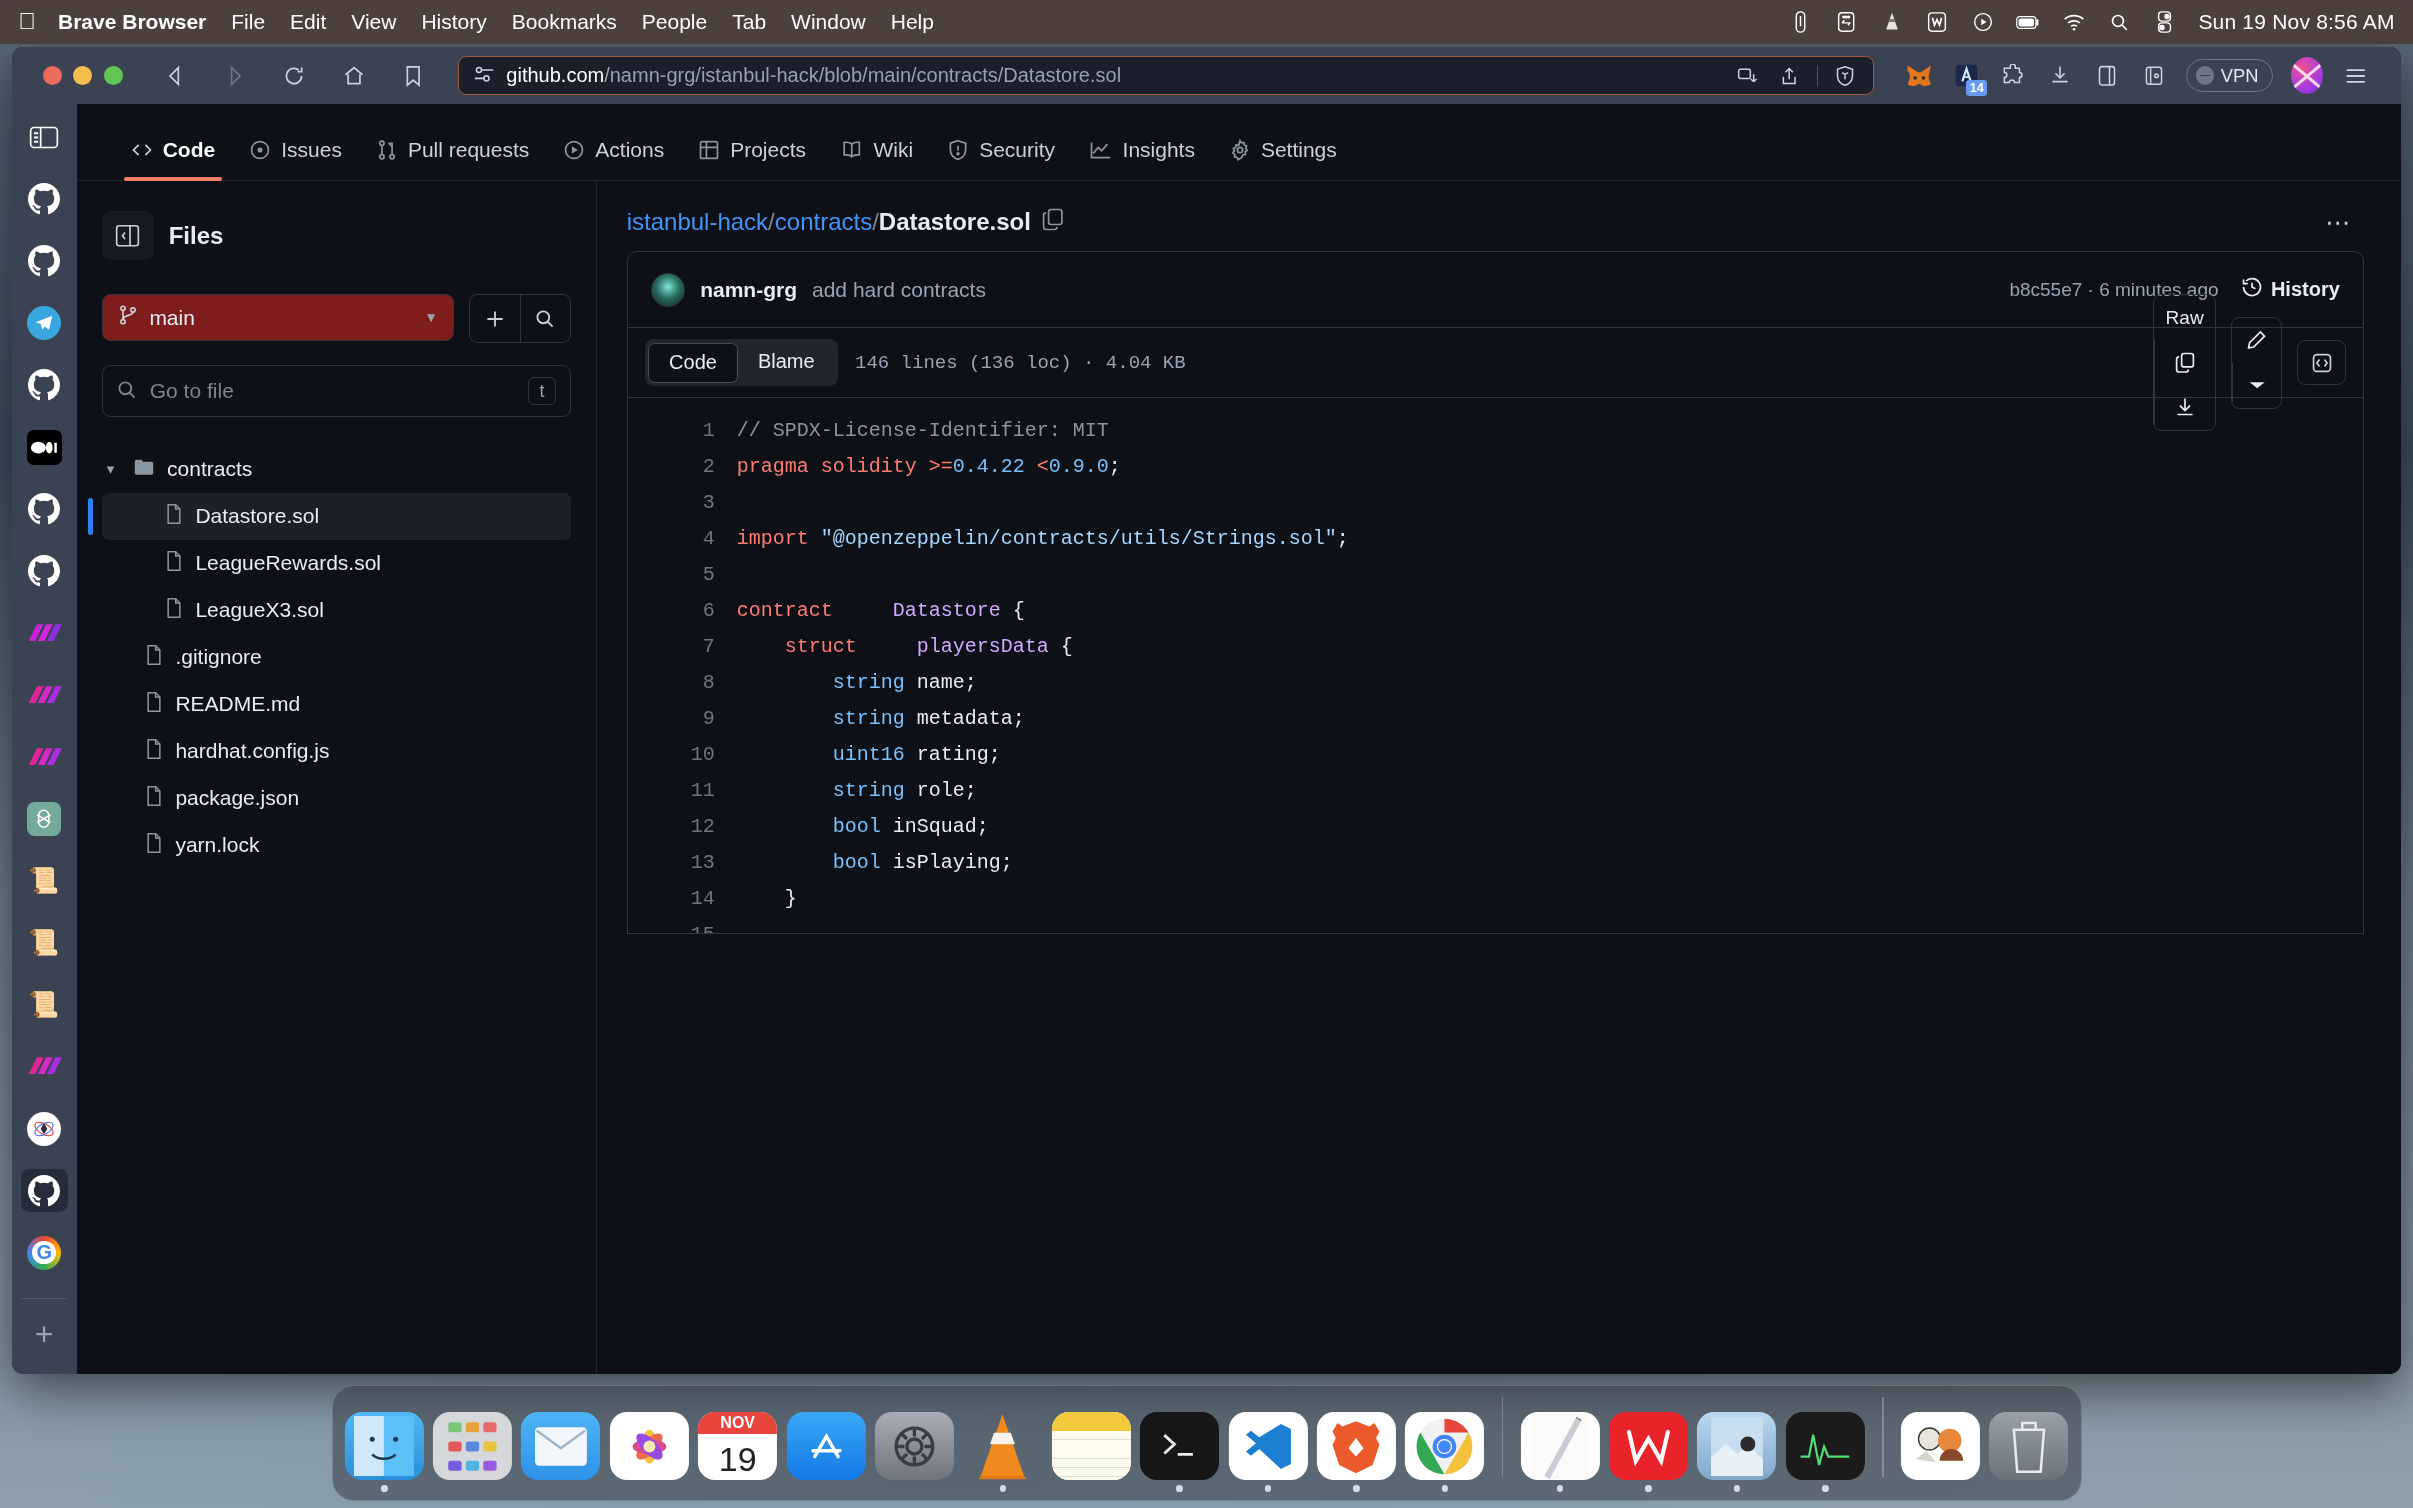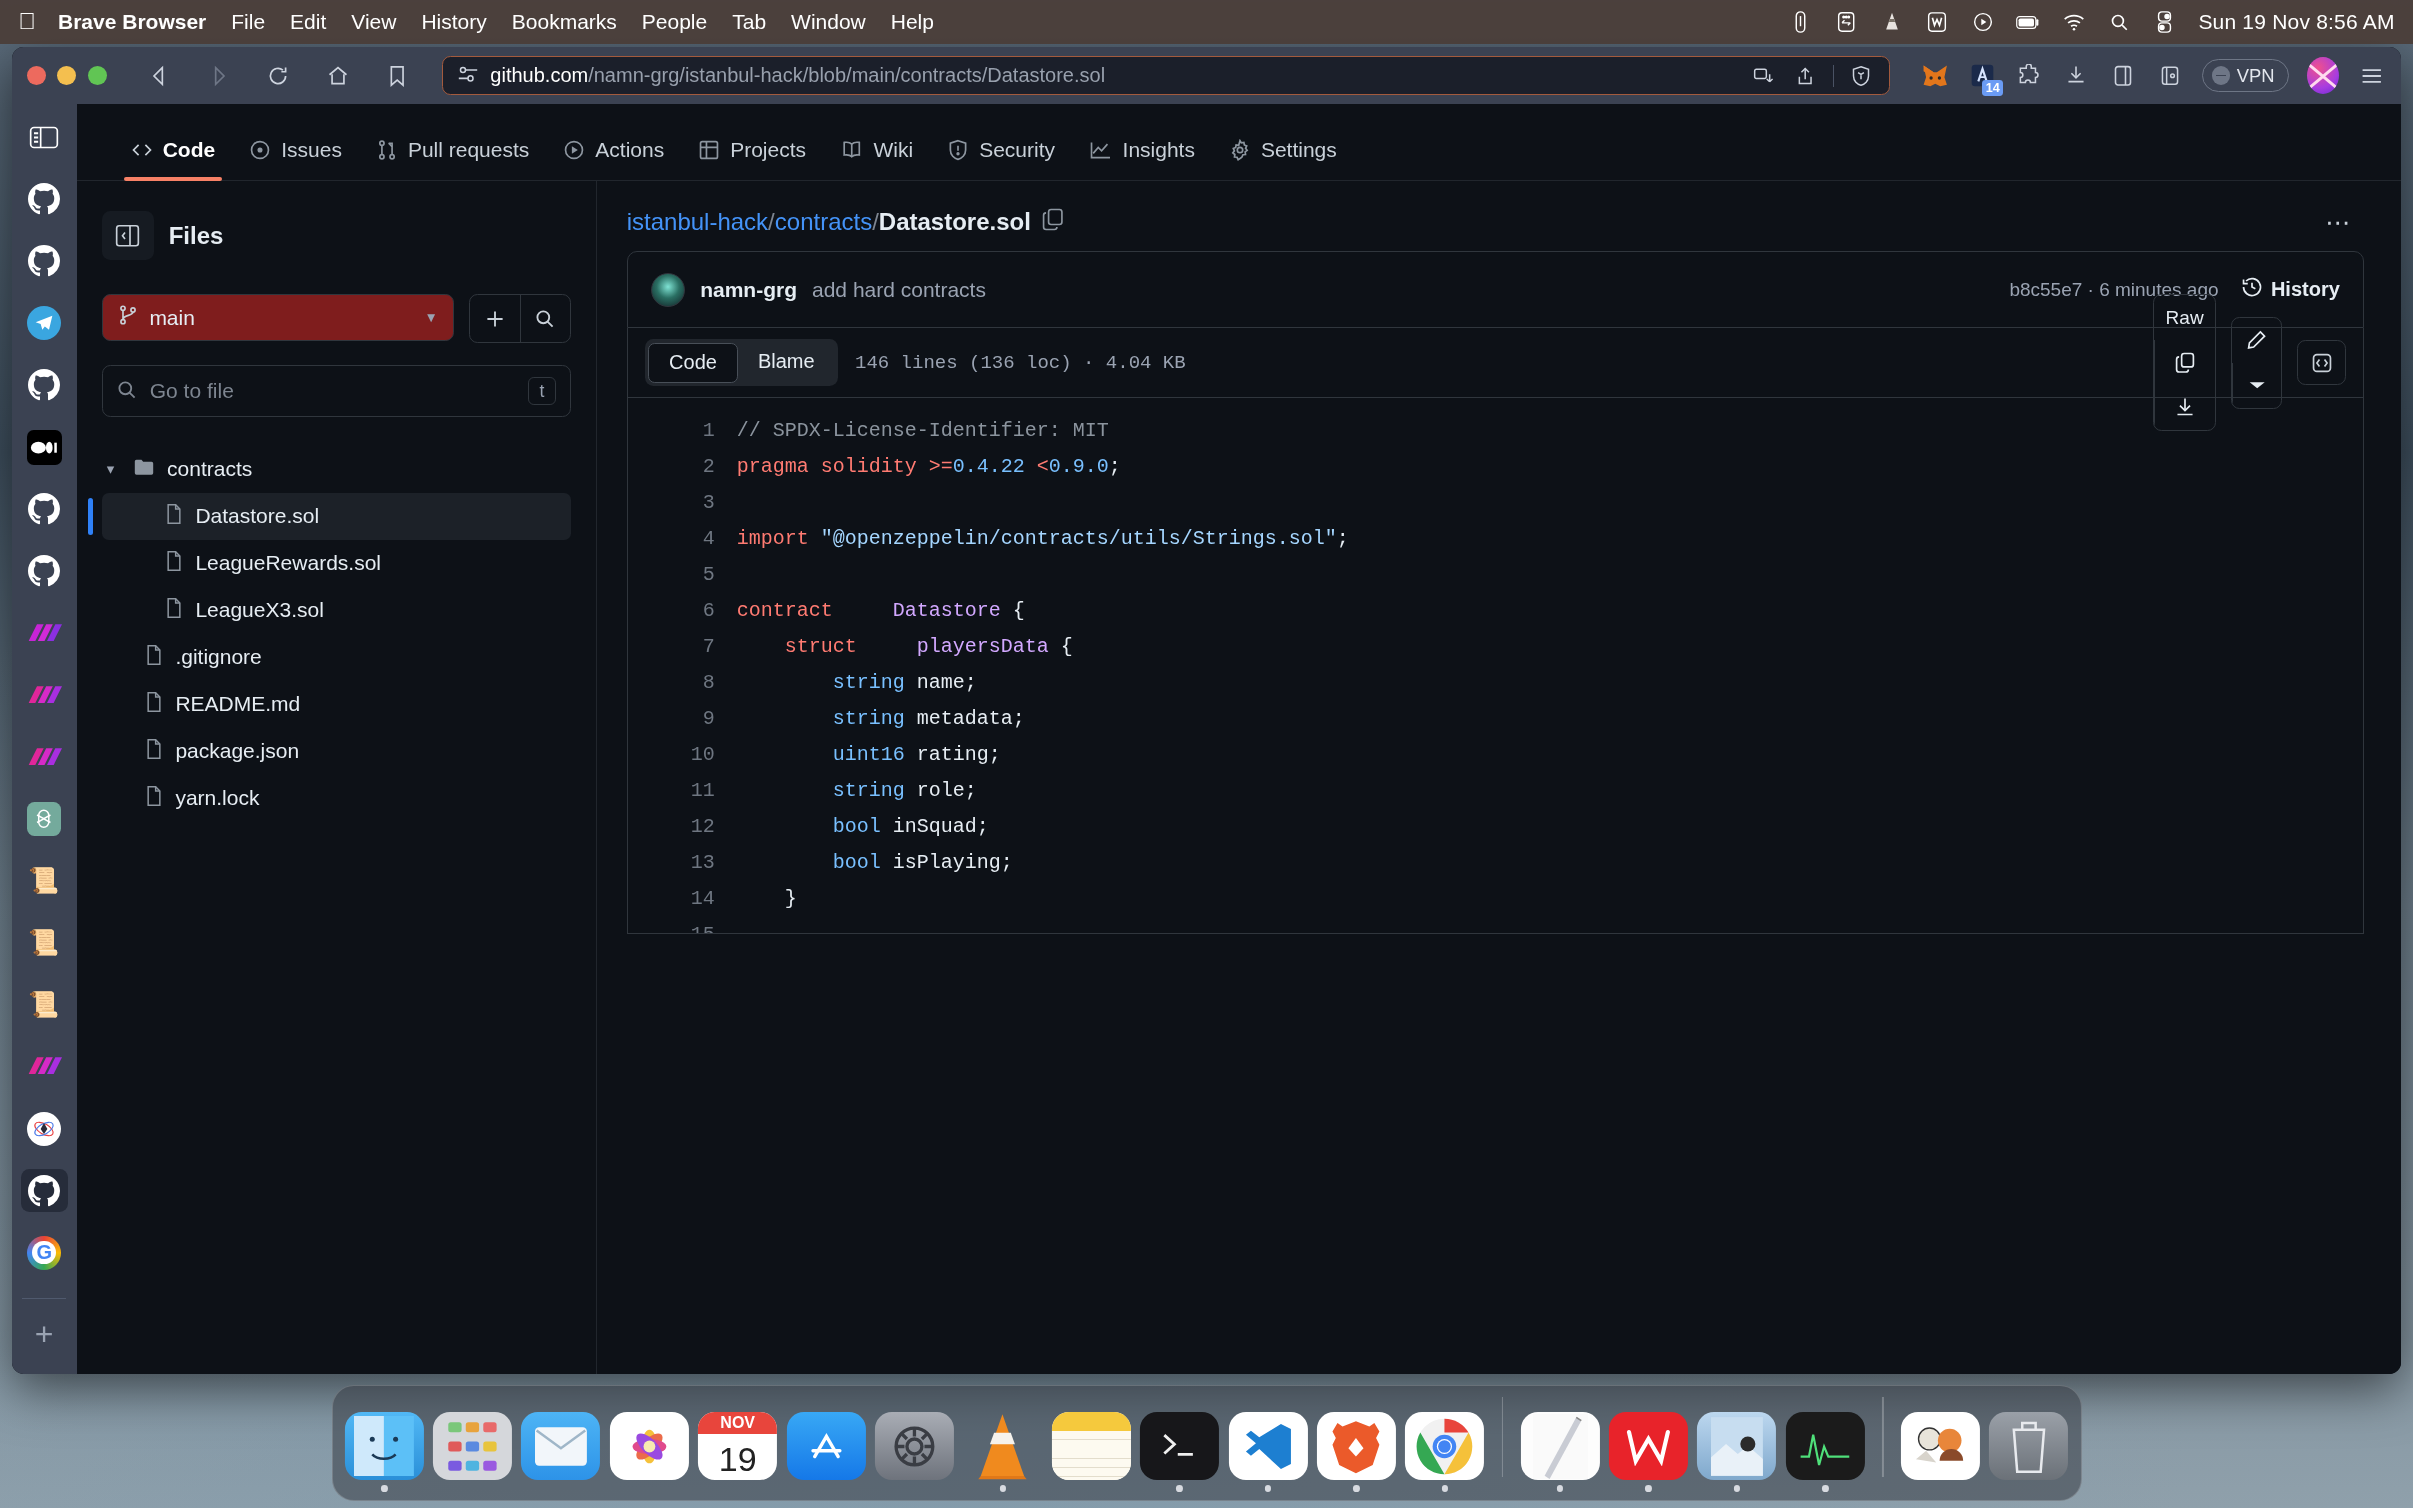--- a/index.html
+++ b/index.html
@@ -43,21 +43,21 @@
     background: #0d1117;
     border-radius: 11.7px;
     overflow: hidden;
     box-shadow: 0 15px 50px rgba(0,0,0,.55);
     display: flex; flex-direction: column;
   }
 
   #chrome-bar {
     height: 57px; flex: 0 0 57px;
     background: #3b4252;
-    display: flex; align-items: center; padding: 0 15px; gap: 31px;
+    display: flex; align-items: center; padding: 0 31px; gap: 31px;
   }
   .traffic { display: flex; gap: 11.7px; align-items: center; margin-right: 6.7px; }
   .tl { width: 19px; height: 19px; border-radius: 50%; }
   .tl.r { background: #ed6a5e; } .tl.y { background: #f4bf4f; } .tl.g { background: #61c554; }
   .navbtn { width: 28.5px; height: 28.5px; display: flex; align-items: center; justify-content: center; color: #cdd3de; }
   .navbtn.dim { color: #6e7686; }
 
   #urlbar {
     flex: 1 1 auto; height: 39px;
     background: #1b1f2a;
@@ -805,20 +805,29 @@
               <span>.gitignore</span>
             </div>
             <div class="tree-row file">
               <span class="fil">
                 <svg width="20" height="22" viewBox="0 0 24 26" fill="none" stroke="#8d96a0" stroke-width="1.8">
                     <path d="M5 2h9l5 5v17H5z"></path>
                     <path d="M14 2v5h5"></path>
                   </svg>
               </span>
               <span>README.md</span>
+            </div>
+            <div class="tree-row file">
+              <span class="fil">
+                <svg width="20" height="22" viewBox="0 0 24 26" fill="none" stroke="#8d96a0" stroke-width="1.8">
+                    <path d="M5 2h9l5 5v17H5z"></path>
+                    <path d="M14 2v5h5"></path>
+                  </svg>
+              </span>
+              <span>hardhat.config.js</span>
             </div>
             <div class="tree-row file">
               <span class="fil">
                 <svg width="20" height="22" viewBox="0 0 24 26" fill="none" stroke="#8d96a0" stroke-width="1.8">
                     <path d="M5 2h9l5 5v17H5z"></path>
                     <path d="M14 2v5h5"></path>
                   </svg>
               </span>
               <span>package.json</span>
             </div>

